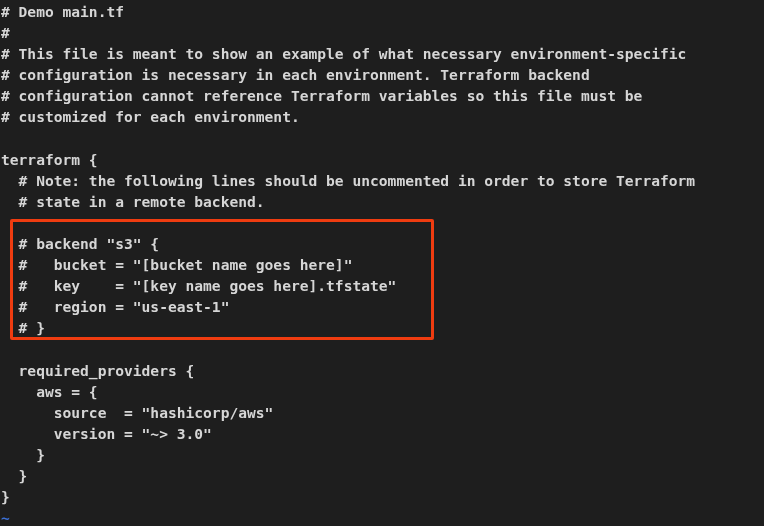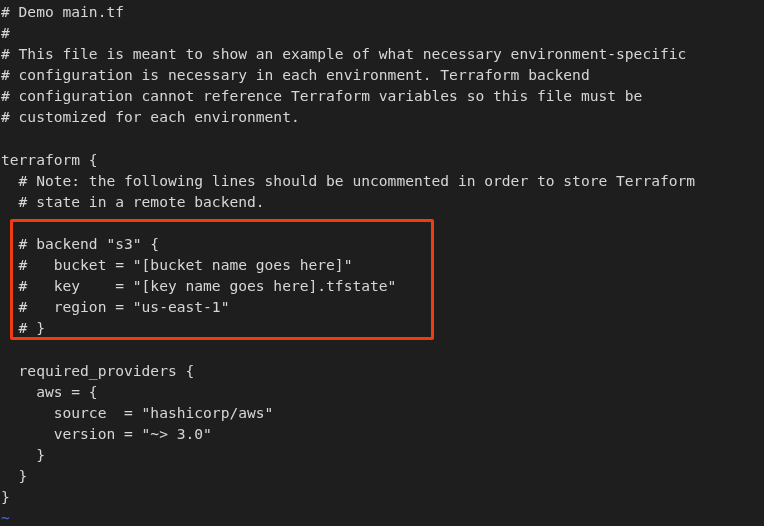--- a/index.html
+++ b/index.html
@@ -24,20 +24,21 @@
     top: 1px;
     left: 1px;
     right: 0;
     white-space: pre;
     letter-spacing: 0px;
   }
   .code-line {
     height: 21.1px;
     white-space: pre;
     color: #d6d6d6;
+    font-weight: bold;
   }
   .code-line.tilde {
     color: #3b6fd4;
   }
   #highlight-box {
     position: absolute;
     left: 10px;
     top: 219px;
     width: 424px;
     height: 121px;

